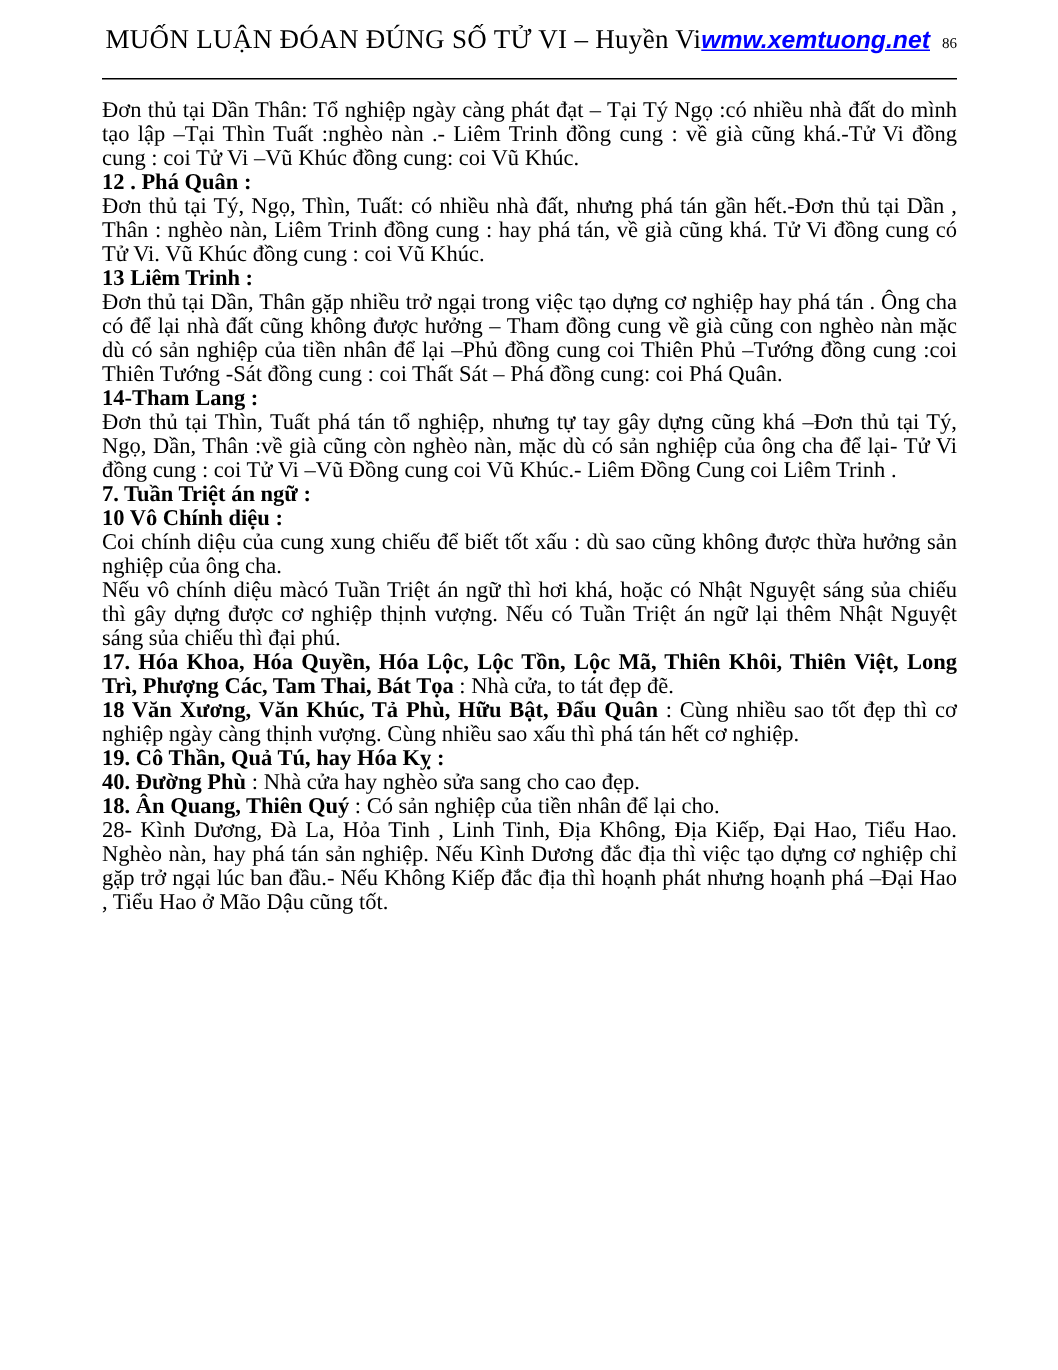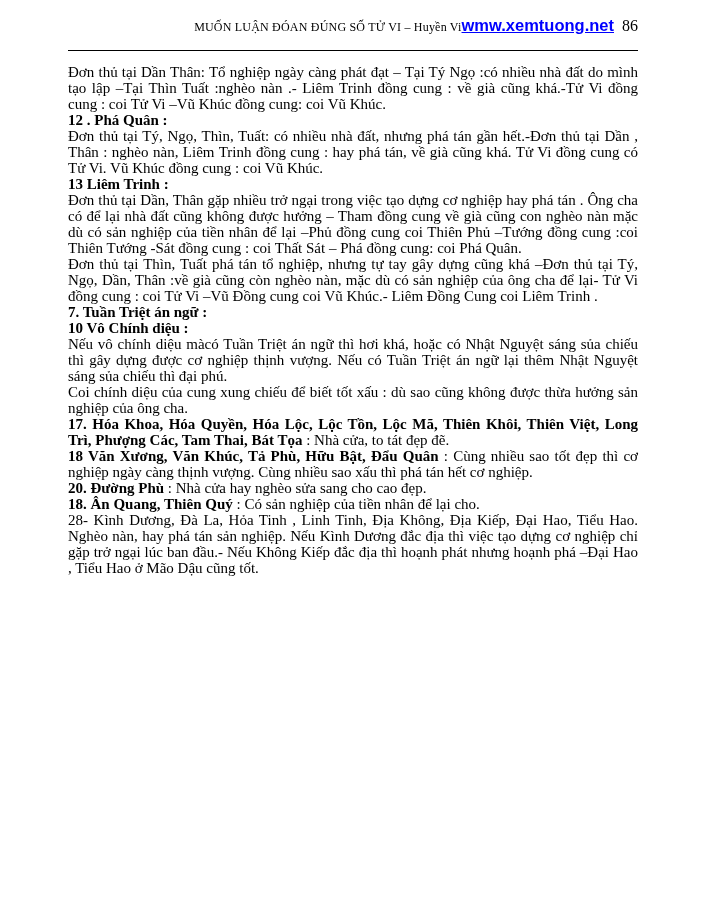--- a/index.html
+++ b/index.html
@@ -20,34 +20,34 @@
     height: 913px;
     padding: 16px 67px 0 68px;
   }
   .header {
     display: flex;
     align-items: baseline;
     white-space: nowrap;
   }
   .header-title {
     flex: 1;
-    font-size: 12px;
+    font-size: 18px;
     letter-spacing: 0.2px;
     text-align: right;
   }
   .site-link {
     font-family: "Liberation Sans", "DejaVu Sans", sans-serif;
     font-weight: bold;
     font-size: 16.5px;
     color: #0000ff;
     text-decoration: underline;
     cursor: pointer;
   }
   .page-number {
-    font-size: 16px;
+    font-size: 10px;
     margin-left: 8px;
   }
   .rule {
     border: none;
     border-top: 1.8px solid #000000;
     margin: 15px 0 0 0;
   }
   .content {
     margin-top: 13px;
     font-size: 15px;
@@ -58,34 +58,36 @@
     margin: 0;
     padding: 0;
   }
 </style>
 </head>
 <body>
 
 <div class="page">
   <div class="header">
     <span class="header-title">MUỐN LUẬN ĐÓAN ĐÚNG SỐ TỬ VI – Huyền Vi</span>
-    <a class="site-link" style="color: rgb(0, 0, 255);">wmw.xemtuong.net</a>
+    <a class="site-link" style="color: rgb(0, 0, 255); font-style: italic;">wmw.xemtuong.net</a>
     <span class="page-number">86</span>
   </div>
   <hr class="rule">
   <div class="content">
       <p><span>Đơn thủ tại Dần Thân: Tổ nghiệp ngày càng phát đạt – Tại Tý Ngọ :có nhiều nhà đất do mình tạo lập –Tại Thìn Tuất :nghèo nàn .- Liêm Trinh đồng cung : về già cũng khá.-Tử Vi đồng cung : coi Tử Vi –Vũ Khúc đồng cung: coi Vũ Khúc.</span></p>
       <p><b>12 . Phá Quân :</b></p>
       <p><span>Đơn thủ tại Tý, Ngọ, Thìn, Tuất:  có nhiều nhà đất, nhưng phá tán gần hết.-Đơn thủ tại Dần , Thân : nghèo nàn, Liêm Trinh đồng cung : hay phá tán, về già cũng khá. Tử Vi đồng cung có Tử Vi. Vũ Khúc đồng cung : coi Vũ Khúc.</span></p>
       <p><b>13 Liêm Trinh :</b></p>
       <p><span>Đơn thủ tại Dần, Thân gặp nhiều trở ngại trong việc tạo dựng cơ nghiệp hay phá tán . Ông cha có để lại nhà đất cũng không được hưởng – Tham đồng cung về già cũng con nghèo nàn mặc dù có sản nghiệp của tiền nhân để lại –Phủ đồng cung coi Thiên Phủ –Tướng đồng cung :coi Thiên Tướng  -Sát đồng cung : coi Thất Sát – Phá đồng cung: coi Phá Quân.</span></p>
+      <p><b>14-Tham Lang :</b></p>
       <p><span>Đơn thủ tại Thìn, Tuất phá tán tổ nghiệp, nhưng tự tay gây dựng cũng khá –Đơn thủ tại Tý, Ngọ, Dần, Thân :về già cũng còn nghèo nàn, mặc dù có sản nghiệp của ông cha để lại- Tử Vi đồng cung : coi Tử Vi –Vũ Đồng cung coi Vũ Khúc.- Liêm Đồng Cung coi Liêm Trinh .</span></p>
       <p><b>7. Tuần Triệt án ngữ :</b></p>
       <p><b>10 Vô Chính diệu :</b></p>
+      <p><span>Coi chính diệu của cung xung chiếu để biết tốt xấu : dù sao cũng không được thừa hưởng sản nghiệp của ông cha.</span></p>
       <p><span>Nếu vô chính diệu màcó Tuần Triệt án ngữ thì hơi khá, hoặc có Nhật Nguyệt sáng sủa chiếu thì gây dựng được cơ nghiệp thịnh vượng. Nếu có Tuần Triệt án ngữ  lại thêm Nhật Nguyệt sáng sủa chiếu thì đại phú.</span></p>
-      <p><span>Coi chính diệu của cung xung chiếu để biết tốt xấu : dù sao cũng không được thừa hưởng sản nghiệp của ông cha.</span></p>
       <p><b>17. Hóa Khoa, Hóa Quyền, Hóa Lộc, Lộc Tồn, Lộc Mã, Thiên Khôi, Thiên Việt, Long Trì, Phượng Các, Tam Thai, Bát Tọa</b><span> : Nhà cửa, to tát đẹp đẽ.</span></p>
       <p><b>18 Văn Xương, Văn Khúc, Tả Phù, Hữu Bật, Đẩu Quân</b><span> : Cùng nhiều sao tốt đẹp thì cơ nghiệp ngày càng thịnh vượng. Cùng nhiều sao xấu thì phá tán hết cơ nghiệp.</span></p>
-      <p><b>20. Đường Phù</b><span> : Nhà cửa hay nghèo sửa sang cho cao đẹp.</span></p>
+      <p><b>19. Cô Thần, Quả Tú, hay Hóa Kỵ :</b></p>
+      <p><b>40. Đường Phù</b><span> : Nhà cửa hay nghèo sửa sang cho cao đẹp.</span></p>
       <p><b>18. Ân Quang, Thiên Quý</b><span> : Có sản nghiệp của tiền nhân để lại cho.</span></p>
       <p><span>28- Kình Dương, Đà La, Hỏa Tinh , Linh Tinh, Địa Không, Địa Kiếp, Đại Hao, Tiểu Hao. Nghèo nàn, hay phá tán sản nghiệp. Nếu Kình Dương đắc địa thì việc tạo dựng cơ nghiệp chỉ gặp trở ngại lúc ban đầu.- Nếu Không Kiếp đắc địa thì hoạnh phát nhưng hoạnh phá –Đại Hao , Tiểu Hao ở Mão Dậu cũng tốt.</span></p>
     </div>
 </div>
 
 </body></html>

